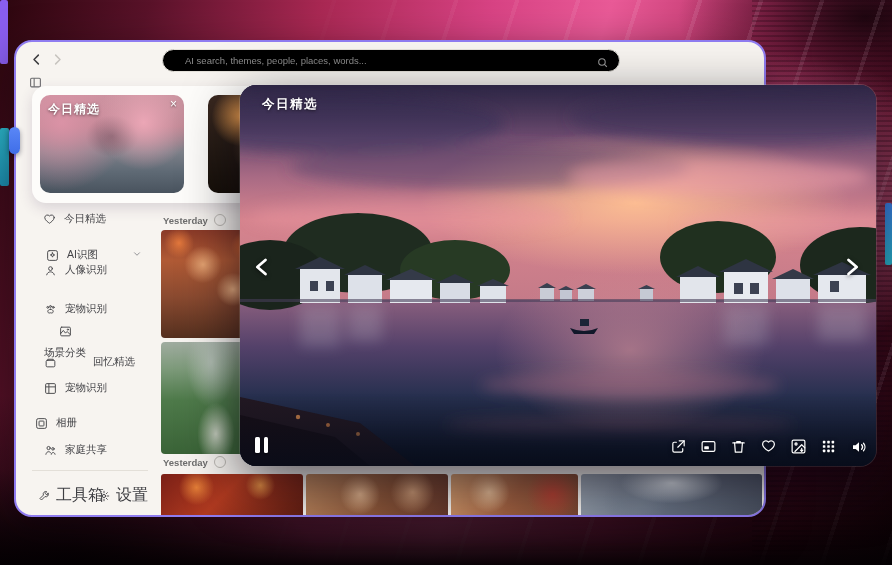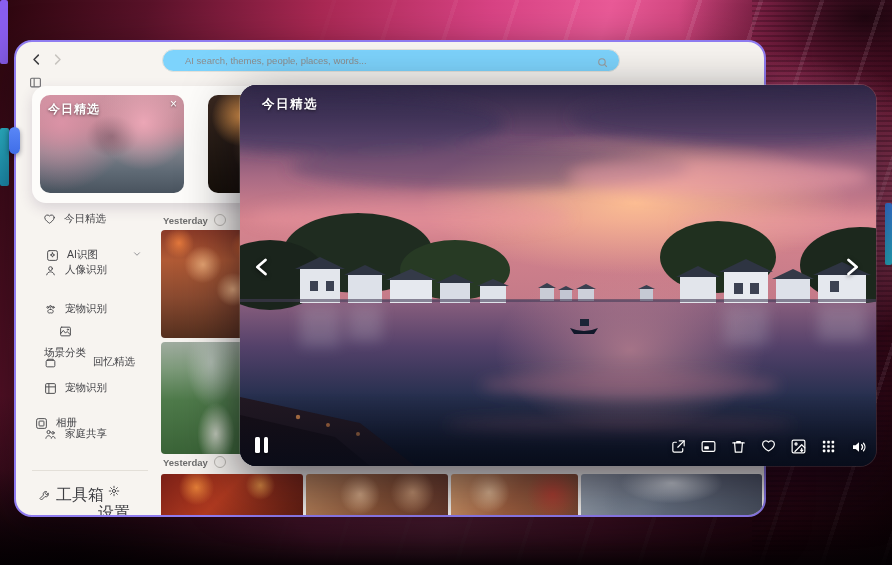--- a/index.html
+++ b/index.html
@@ -28,21 +28,21 @@
   .accent-purple-strip { left:0; top:0; width:8px; height:64px; background:#8a5ef0; }
   .accent-teal-left { left:0; top:128px; width:9px; height:58px; background:linear-gradient(#2bb9ce,#1c8fb0); }
   .accent-teal-right { right:0; top:203px; width:7px; height:62px; background:linear-gradient(#3a7de0,#27b3c8); }
 
   
   .main-window { position:absolute; left:14px; top:40px; width:752px; height:477px; z-index:2;
     background:#f7f4f0; border:2.5px solid #8f7cf0; border-radius:18px;
     box-shadow:0 12px 42px rgba(10,2,8,.5); overflow:hidden; }
 
   .nav-btn { position:absolute; width:16px; height:16px; cursor:pointer; }
-  .search-bar { position:absolute; left:146px; top:7px; width:458px; height:23px; background:#7dd3fc;
+  .search-bar { position:absolute; left:146px; top:7px; width:458px; height:23px; background:#000000;
     border:1px solid #e4e1da; border-radius:12px; display:flex; }
   .search-bar input { flex:1; border:none; outline:none; background:transparent; padding-left:22px;
     font-size:9.5px; color:#6c6c6c; font-family:"Liberation Sans", sans-serif; }
   .search-bar input::placeholder { color:#8d8d8d; }
   .search-icon { position:absolute; right:10px; top:5px; }
   .panel-toggle { position:absolute; left:13px; top:33px; cursor:pointer; }
 
   .cards-panel { position:absolute; left:16px; top:44px; width:229px; height:117px; background:#fdfcfa;
     border-radius:14px; box-shadow:0 5px 14px rgba(60,40,80,.16); overflow:hidden; }
   .feat-card { position:absolute; top:9px; height:98px; border-radius:10px; overflow:hidden; cursor:pointer; }
@@ -245,38 +245,38 @@
     </div>
 
     <div class="sb-row" style="left:19px; top:371px;">
       <svg width="13" height="13" viewBox="0 0 24 24" fill="none" stroke="#4b4b4e" stroke-width="1.8" stroke-linejoin="round">
           <rect x="3" y="3" width="18" height="18" rx="3"></rect>
           <rect x="7.5" y="7.5" width="9" height="9" rx="1"></rect>
         </svg>
       <span>相册</span>
     </div>
 
-    <div class="sb-row" style="left:28px; top:382px;justify-content:flex-end;">
+    <div class="sb-row" style="left:28px; top:398px;justify-content:flex-end;">
       <svg width="13" height="13" viewBox="0 0 24 24" fill="none" stroke="#4b4b4e" stroke-width="1.8" stroke-linecap="round">
           <circle cx="8.5" cy="7.5" r="3"></circle>
           <circle cx="16.5" cy="9" r="2.3"></circle>
           <path d="M3.5 19c.6-3 2.6-4.8 5-4.8 1.7 0 3.2.9 4.1 2.4M13.5 19c.4-2 1.7-3.3 3.4-3.3 1.7 0 3 1.2 3.5 3.3"></path>
         </svg>
       <span>家庭共享</span>
     </div>
 
     <div class="sb-divider"></div>
 
     <div class="sb-footer-item" style="left:22px;">
       <svg width="12" height="12" viewBox="0 0 24 24" fill="none" stroke="#3e3e42" stroke-width="1.8" stroke-linecap="round" stroke-linejoin="round">
           <path d="M20.5 6.5a5 5 0 0 1-6.6 6.6L7 20l-3-3 6.9-6.9a5 5 0 0 1 6.6-6.6l-3.2 3.2 3 3z"></path>
         </svg>
       <span>工具箱</span>
     </div>
-    <div class="sb-footer-item" style="left:82px;flex-direction:column;">
+    <div class="sb-footer-item" style="left:82px;">
       <svg width="12" height="12" viewBox="0 0 24 24" fill="none" stroke="#3e3e42" stroke-width="1.8" stroke-linecap="round">
           <circle cx="12" cy="12" r="3.2"></circle>
           <path d="M12 2.5v3M12 18.5v3M2.5 12h3M18.5 12h3M5.3 5.3l2.1 2.1M16.6 16.6l2.1 2.1M18.7 5.3l-2.1 2.1M7.4 16.6l-2.1 2.1"></path>
         </svg>
       <span>设置</span>
     </div>
 
     <div class="group-label" style="left:147px; top:172px;">
       <span>Yesterday</span>
       <span class="sel-circle"></span>

